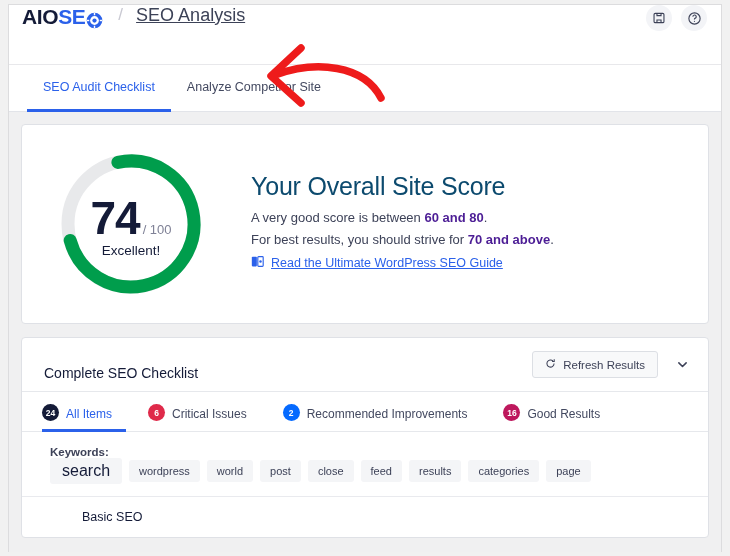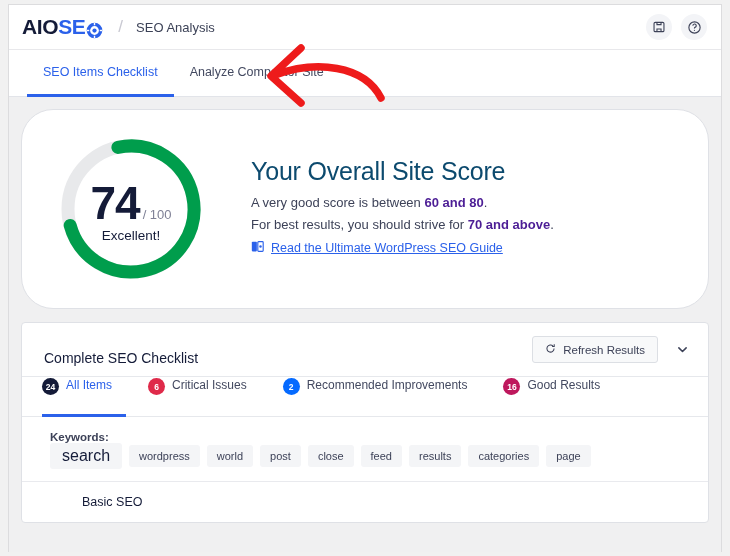--- a/index.html
+++ b/index.html
@@ -27,24 +27,24 @@
     width: 714px;
     height: 548px;
     background: #f0f0f1;
     border: 1px solid #dcdcde;
     border-bottom: none;
     overflow: hidden;
   }
 
   
   .header {
-    height: 45px;
+    height: 60px;
     background: #ffffff;
     display: flex;
-    align-items: center;
+    align-items: flex-start;
     padding: 0 14px 0 13px;
     border-bottom: 1px solid #e8e8eb;
   }
 
   .logo {
     display: flex;
     align-items: center;
     font-size: 21px;
     font-weight: bold;
     letter-spacing: -0.4px;
@@ -59,21 +59,22 @@
   }
 
   .crumb-sep {
     color: #c9c9d2;
     font-size: 17px;
     margin: 0 13px 0 15px;
     font-weight: 300;
   }
   .crumb-title {
     color: #3c4257;
-    font-size: 13px;
+    font-size: 18px;
+    text-decoration: underline;
   }
 
   .header-spacer { flex: 1; }
 
   .icon-btn {
     width: 26px; height: 26px;
     border-radius: 50%;
     background: #f3f4f7;
     display: flex;
     align-items: center;
@@ -132,21 +133,20 @@
     border-radius: 4px;
   }
 
   
   .score-card {
     height: 200px;
     display: flex;
     align-items: center;
     padding-left: 34px;
     margin-bottom: 13px;
-    border-radius: 32px;
   }
 
   .gauge {
     width: 150px; height: 150px;
     position: relative;
     flex: none;
   }
   .gauge-center {
     position: absolute;
     inset: 0;
@@ -251,21 +251,21 @@
   
   .filters {
     height: 40px;
     display: flex;
     align-items: flex-end;
     padding-left: 20px;
     border-bottom: 1px solid #e6e8ec;
   }
   .filter {
     display: flex;
-    align-items: flex-start;
+    align-items: flex-end;
     gap: 7px;
     height: 100%;
     padding: 0 14px 4px 0;
     margin-right: 22px;
     font-size: 12px;
     color: #434960;
     cursor: pointer;
     border-bottom: 3px solid transparent;
     margin-bottom: -1px;
     padding-bottom: 8px;
@@ -369,21 +369,21 @@
       <svg viewBox="0 0 24 24" width="15" height="15" fill="none" stroke="#3d4258" stroke-width="1.8">
         <circle cx="12" cy="12" r="9"></circle>
         <path d="M9.4 9.2a2.7 2.7 0 1 1 3.4 2.6c-.7.2-.9.7-.9 1.4v.5"></path>
         <circle cx="11.9" cy="16.5" r="0.95" fill="#3d4258" stroke="none"></circle>
       </svg>
     </div>
   </div>
 
   <div class="tabbar">
     <div class="tab active">
-      <span>SEO Items Checklist</span>
+      <span>SEO Audit Checklist</span>
     </div>
     <div class="tab">
       <span>Analyze Competitor Site</span>
     </div>
   </div>
 
   <div class="annotation">
     <svg viewBox="0 0 125 68" width="125" height="68">
       <path d="M120 55 C 103 22, 55 17, 14 32" stroke="#ee1b1b" stroke-width="7.5" fill="none" stroke-linecap="round"></path>
       <path d="M40 5 L 10 33 L 40 60" stroke="#ee1b1b" stroke-width="7.5" fill="none" stroke-linecap="round" stroke-linejoin="round"></path>

